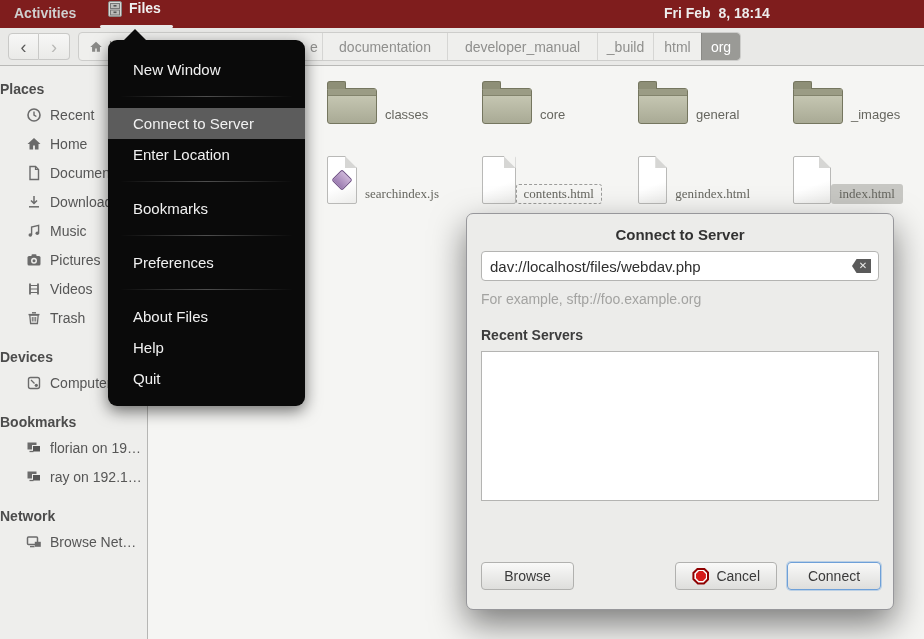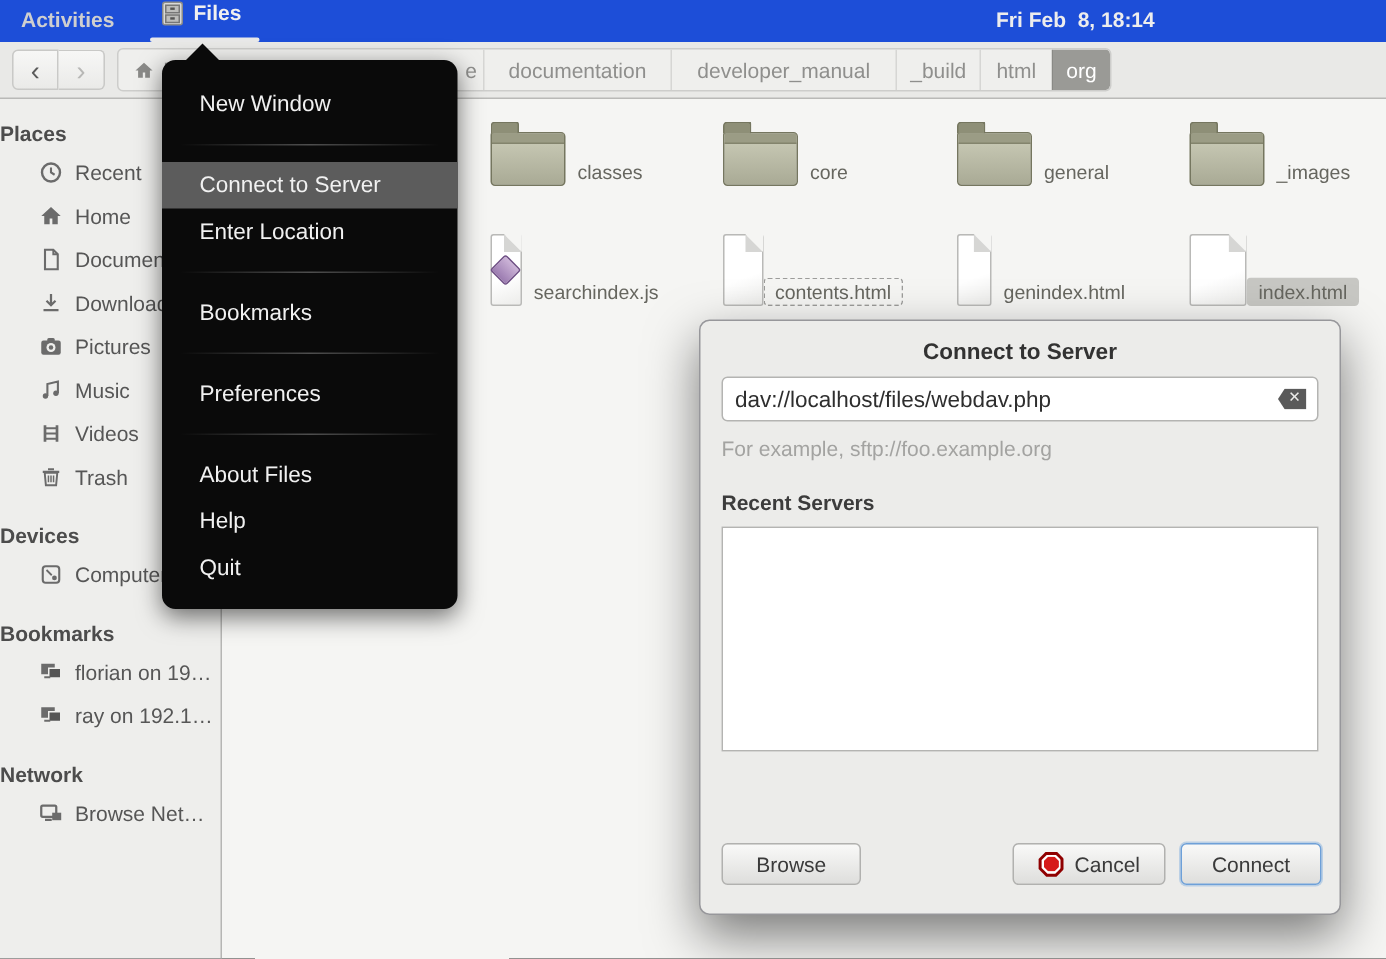--- a/index.html
+++ b/index.html
@@ -1,20 +1,20 @@
 <!DOCTYPE html>
 <html><head>
 <meta charset="utf-8">
 <style>
   html,body{margin:0;padding:0;background:#444;}
   .screen{position:relative;width:924px;height:639px;overflow:hidden;background:#f5f5f3;
           font-family:"Liberation Sans",sans-serif;-webkit-font-smoothing:antialiased;}
 
   
-  .topbar{position:absolute;left:0;top:0;width:100%;height:28px;background:#1d4ed8;z-index:90;}
+  .topbar{position:absolute;left:0;top:0;width:100%;height:28px;background:#7f1d1d;z-index:90;}
   .activities{position:absolute;left:14px;top:5px;font-size:14px;font-weight:bold;color:#cfcfcf;}
   .app-underline{position:absolute;left:100px;top:25px;width:73px;height:3px;background:#e9e9e9;border-radius:2px;}
   .app-button{position:absolute;left:106px;top:0;height:26px;display:flex;gap:5px;
               color:#f0f0f0;font-weight:bold;font-size:14px;}
   .clock{position:absolute;left:618px;top:5px;font-size:14px;font-weight:bold;color:#ededed;white-space:pre;padding-left:46px;}
 
   
   .toolbar{position:absolute;left:0;top:28px;width:100%;height:38px;background:#e9e9e7;
            border-bottom:1px solid #b9b9b7;box-sizing:border-box;z-index:5;}
   .navgroup{position:absolute;left:8px;top:5px;display:flex;}
@@ -53,21 +53,21 @@
   .page::before{content:"";position:absolute;top:-1px;right:-1px;width:12px;height:12px;
         background:#f5f5f3;clip-path:polygon(0 0,100% 0,100% 100%);}
   .page::after{content:"";position:absolute;top:-1px;right:-1px;width:12px;height:12px;
         background:#d6d6d4;clip-path:polygon(0 0,0 100%,100% 100%);}
   .diamond{position:absolute;left:50%;top:50%;width:13px;height:13px;
         transform:translate(-50%,-50%) rotate(45deg);
         background:linear-gradient(#cdb5d8,#9b7bb0);border:1px solid #6f4f85;border-radius:2px;}
   .flabel{margin-top:8px;font-size:13px;color:#66665f;padding:1px 7px;border:1px dashed transparent;border-radius:3px;white-space:nowrap;}
   .flabel.focused{border-color:#9c9c9a;}
   .flabel.selected{background:#c7c7c3;}
-  .row2 .flabel{margin-top:3px;}
+  .row2 .flabel{margin-top:3px;font-family:Liberation Serif, serif;}
 
   
   .menu-arrow{position:absolute;left:123px;top:29px;width:0;height:0;z-index:101;
         border-left:12px solid transparent;border-right:12px solid transparent;border-bottom:12px solid #0a0a0a;}
   .app-menu{position:absolute;left:108px;top:40px;width:197px;box-sizing:border-box;background:#0a0a0a;
         border-radius:9px;padding:14px 0 12px;z-index:100;box-shadow:0 5px 16px rgba(0,0,0,.55);}
   .menu-item{height:31px;display:flex;align-items:center;padding-left:25px;font-size:15px;color:#f1f1f1;}
   .menu-item.highlighted{background:#5c5c5c;}
   .menu-sep{height:1px;margin:11px 12px;
         background:linear-gradient(90deg,rgba(255,255,255,0),rgba(255,255,255,.28) 50%,rgba(255,255,255,0));}
@@ -186,34 +186,34 @@
     </div>
     <div class="si">
       <svg width="16" height="16" viewBox="0 0 16 16">
         <path d="M8 2v7M5 6.5L8 9.5l3-3" fill="none" stroke="#6b6b6b" stroke-width="1.5"></path>
         <path d="M3 12.8h10" stroke="#6b6b6b" stroke-width="1.5"></path>
         </svg>
       <span>Downloads</span>
     </div>
     <div class="si">
       <svg width="16" height="16" viewBox="0 0 16 16">
+        <path d="M5.6 12V4l7-1.6V10" fill="none" stroke="#6b6b6b" stroke-width="1.4"></path>
+        <circle cx="4.3" cy="12" r="1.8" fill="#6b6b6b"></circle>
+        <circle cx="11.3" cy="10.2" r="1.8" fill="#6b6b6b"></circle>
+        </svg>
+      <span>Music</span>
+    </div>
+    <div class="si">
+      <svg width="16" height="16" viewBox="0 0 16 16">
         <rect x="1.5" y="4" width="13" height="9.5" rx="1.5" fill="#6b6b6b"></rect>
         <rect x="5.5" y="2.3" width="5" height="2.5" rx="1" fill="#6b6b6b"></rect>
         <circle cx="8" cy="8.7" r="3" fill="#eeeeec"></circle>
         <circle cx="8" cy="8.7" r="1.5" fill="#6b6b6b"></circle>
         </svg>
       <span>Pictures</span>
-    </div>
-    <div class="si">
-      <svg width="16" height="16" viewBox="0 0 16 16">
-        <path d="M5.6 12V4l7-1.6V10" fill="none" stroke="#6b6b6b" stroke-width="1.4"></path>
-        <circle cx="4.3" cy="12" r="1.8" fill="#6b6b6b"></circle>
-        <circle cx="11.3" cy="10.2" r="1.8" fill="#6b6b6b"></circle>
-        </svg>
-      <span>Music</span>
     </div>
     <div class="si">
       <svg width="16" height="16" viewBox="0 0 16 16">
         <path d="M4 2.5v11M12 2.5v11" stroke="#6b6b6b" stroke-width="1.8"></path>
         <path d="M4 4.5h8M4 8h8M4 11.5h8" stroke="#6b6b6b" stroke-width="1.2"></path>
         </svg>
       <span>Videos</span>
     </div>
     <div class="si">
       <svg width="16" height="16" viewBox="0 0 16 16">

